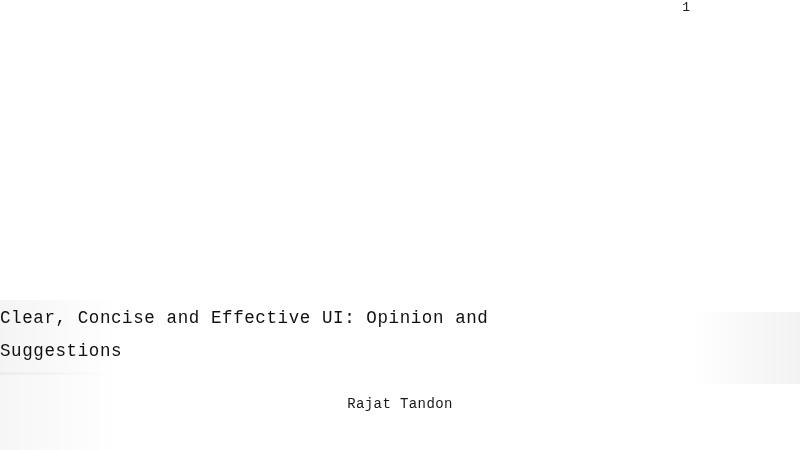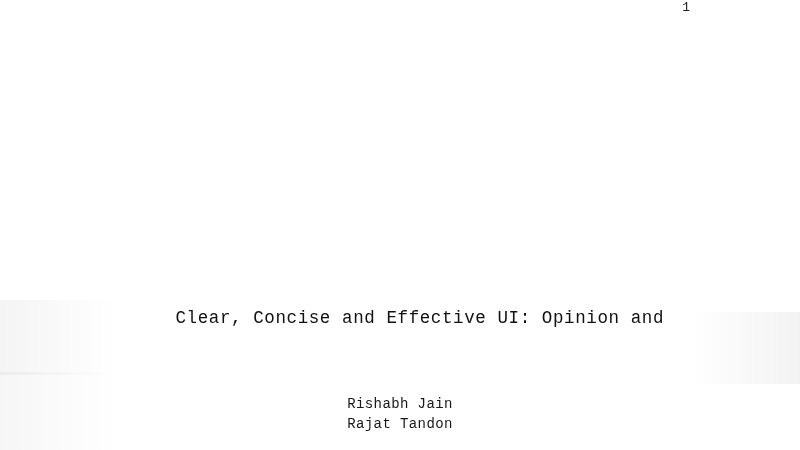--- a/index.html
+++ b/index.html
@@ -31,21 +31,21 @@
     font-family: "Liberation Mono", monospace;
     font-size: 13px;
     color: #222222;
     line-height: 16px;
   }
   .title-block {
     position: absolute;
     top: 302px;
     left: 0;
     width: 664px;
-    text-align: right;
+    text-align: left;
     font-family: "Liberation Mono", monospace;
     font-size: 17.5px;
     letter-spacing: 0.6px;
     color: #111111;
     line-height: 33px;
   }
   .title-line {
     display: block;
     white-space: pre;
   }
@@ -98,20 +98,20 @@
 <div class="page">
 
   <div class="smudge smudge-left"></div>
   <div class="smudge smudge-right"></div>
   <div class="smudge smudge-bottom-left"></div>
 
   <div class="page-number">1</div>
 
   <div class="title-block">
     <span class="title-line">Clear, Concise and Effective UI: Opinion and</span>
+    <span class="title-line">Suggestions</span>
   </div>
 
   <div class="authors-block">
-    <span class="author-line">Rishabh Jain</span>
     <span class="author-line">Rajat Tandon</span>
   </div>
 
 </div>
 
 </body></html>

